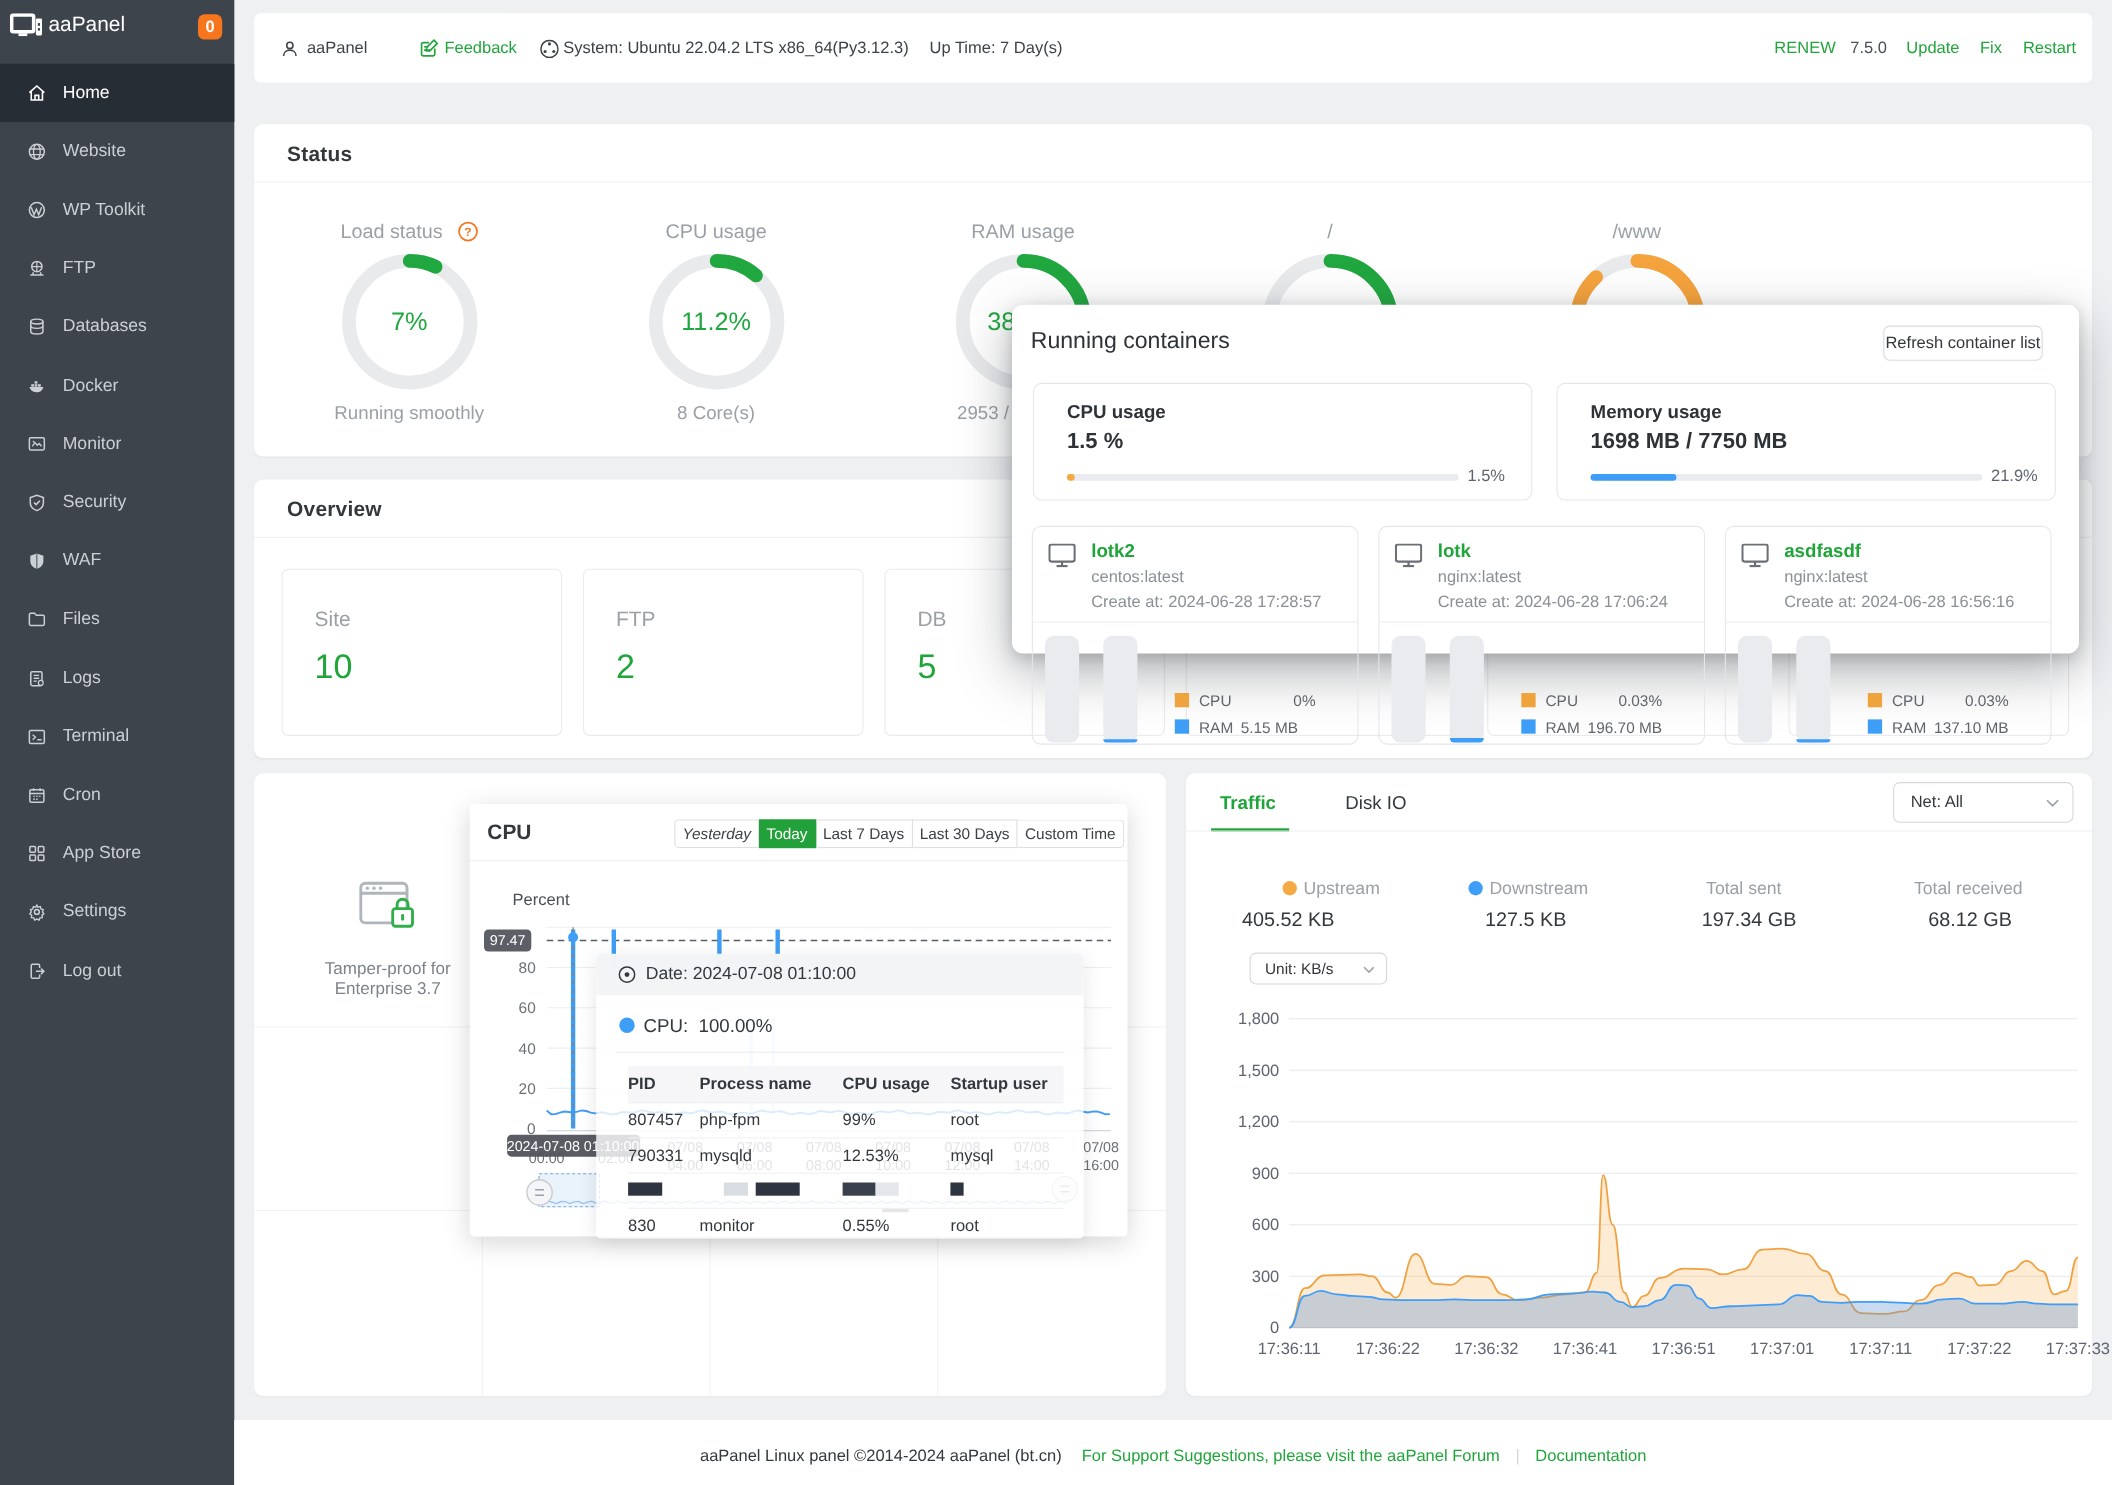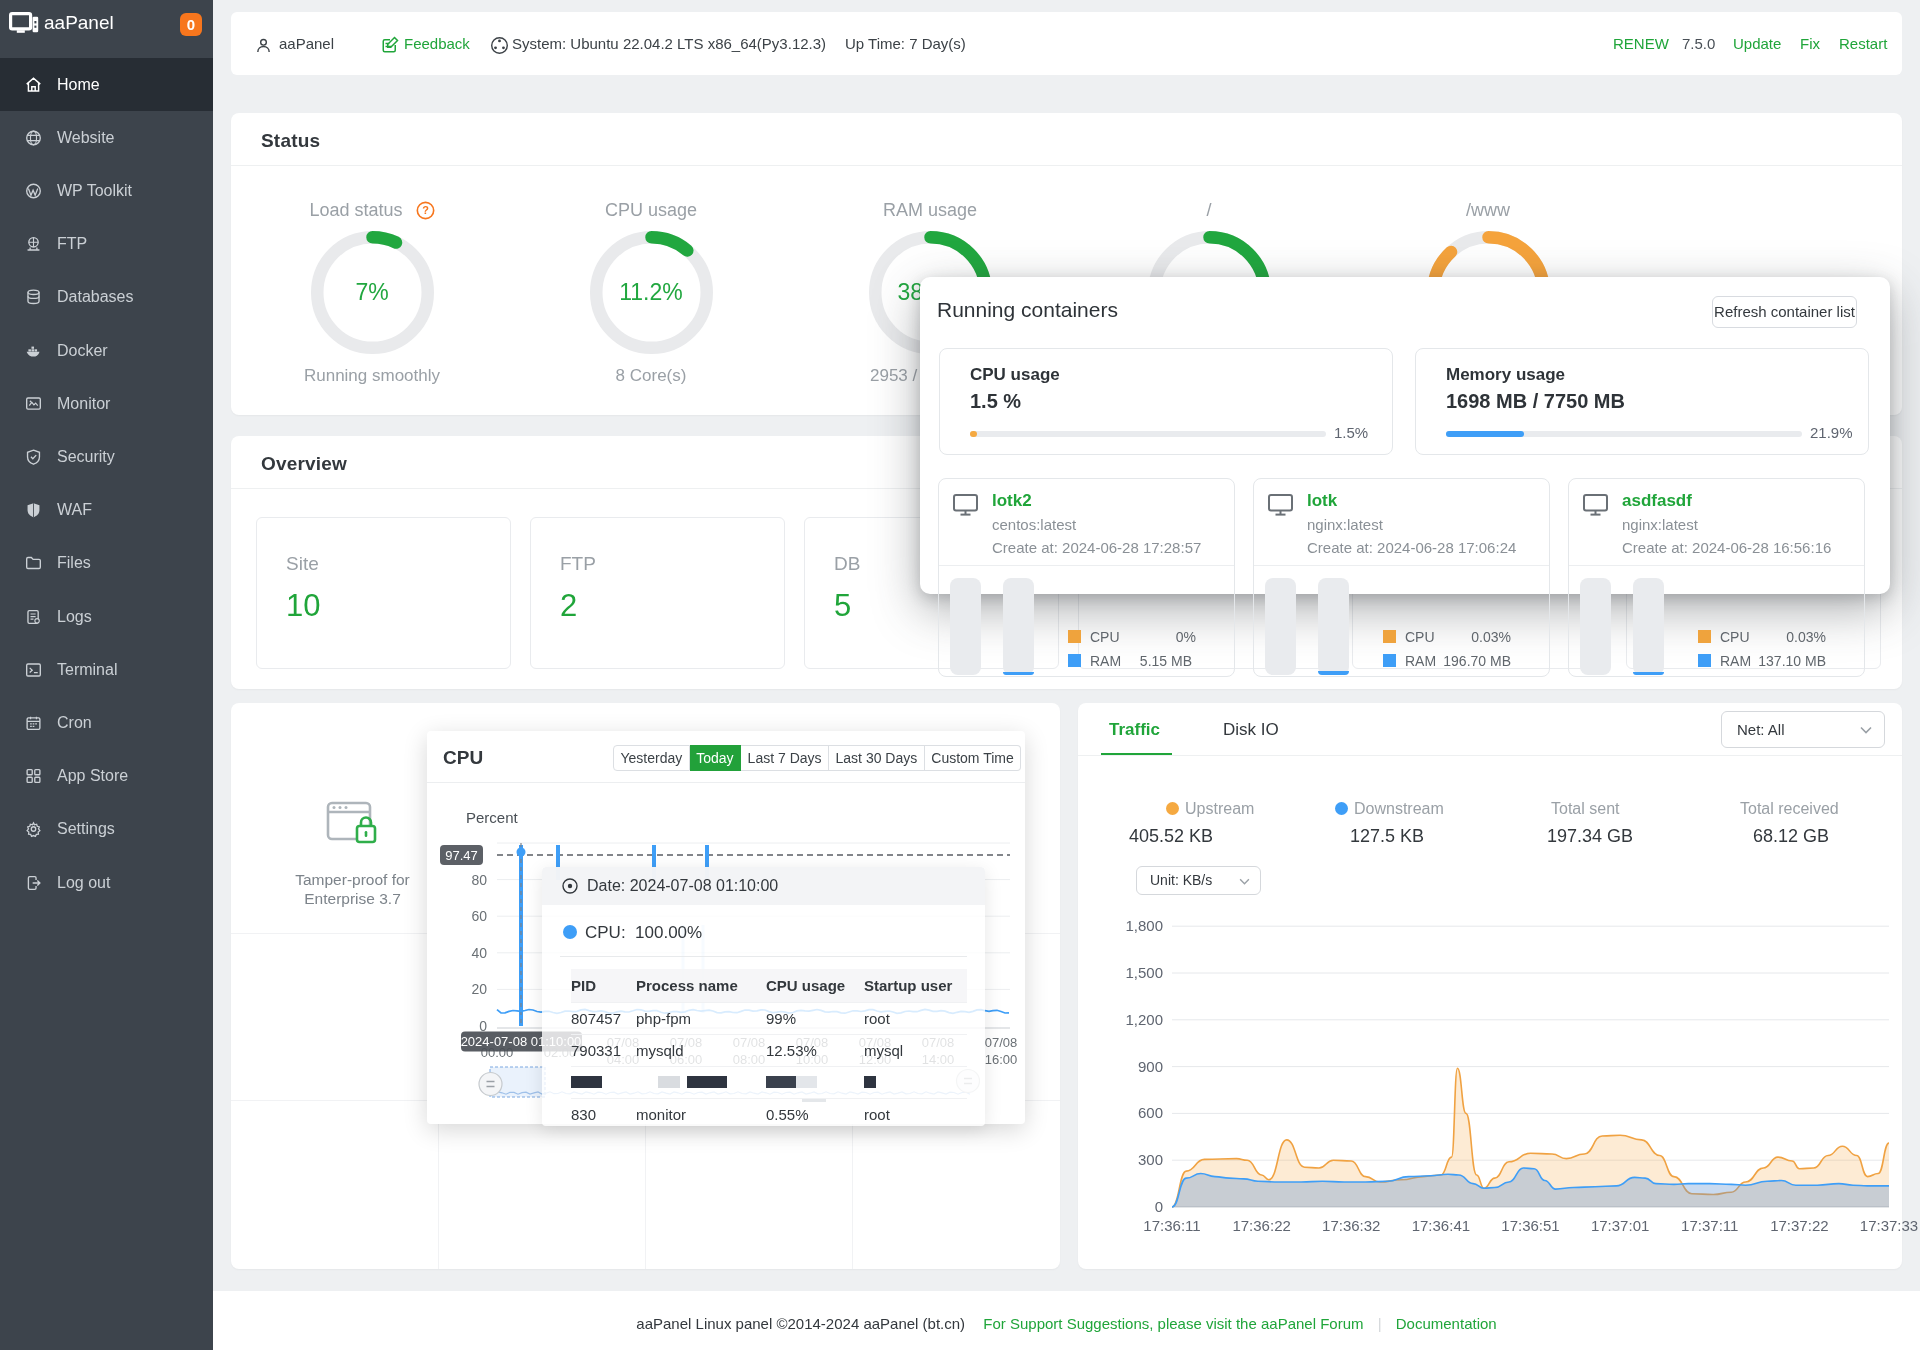--- a/index.html
+++ b/index.html
@@ -62,21 +62,21 @@
 
   
   #footer { position:absolute; left:213px; top:1291px; width:1707px; height:59px; background:#fff; font-size:15px; color:#33383d; text-align:center; line-height:66px; }
 
   
   #cpopup { position:absolute; left:427px; top:731px; width:598px; height:393px; background:#fff; border-radius:4px; box-shadow:0 6px 24px rgba(0,0,0,0.16); }
   #cpopup .ph { position:absolute; left:0; top:0; width:100%; height:52px; border-bottom:1px solid #eceef0; }
   #cpopup .ptitle { position:absolute; left:16px; top:16px; font-size:19px; font-weight:700; color:#33383d; }
   .ptabs { position:absolute; left:186px; top:14px; height:26px; display:flex; }
   .ptab { height:26px; line-height:24px; padding:0 6.5px; font-size:14px; color:#3c4247; border:1px solid #dcdfe3; border-left:none; white-space:nowrap; }
-  .ptab:first-child { border-left:1px solid #dcdfe3; border-radius:4px 0 0 4px; }
+  .ptab:first-child { border-left:1px solid #dcdfe3; border-radius:4px 0 0 4px;font-style:italic; }
   .ptab:last-child { border-radius:0 4px 4px 0; }
   .ptab.on { background:#22a13a; color:#fff; border-color:#22a13a; }
 
   
   #ctip { position:absolute; left:542px; top:867px; width:443px; height:259px; background:rgba(255,255,255,0.80); border-radius:4px; box-shadow:0 4px 18px rgba(0,0,0,0.10); overflow:hidden; }
   #ctip .hd { position:absolute; left:0; top:0; width:100%; height:38px; background:rgba(242,243,245,0.9); border-radius:4px 4px 0 0; font-size:16px; color:#33383d; line-height:38px; }
   #ctip table { position:absolute; left:29px; top:102px; width:396px; border-collapse:collapse; font-size:15px; color:#33383d; white-space:nowrap; }
   #ctip th { text-align:left; font-weight:700; background:rgba(244,245,247,0.85); padding:8px 0; }
   #ctip td { padding:7px 0; border-top:1px solid #f0f1f3; }
 
@@ -575,21 +575,21 @@
       <div class="cimg">centos:latest</div>
       <div class="cdate">Create at: 2024-06-28 17:28:57</div>
       <div class="cdiv"></div>
       <div class="vbar" style="left:11px"></div>
       <div class="vbar" style="left:64px">
           <span class="fill" style="height:3px"></span>
         </div>
       <div class="clg" style="left:129px;top:150px"><span class="sq" style="background:#efa33d"></span>CPU</div>
       <div class="clgv" style="left:155px;top:150px;width:102px">0%</div>
       <div class="clg" style="left:129px;top:174px"><span class="sq" style="background:#3e9ef7"></span>RAM</div>
-      <div class="clgv" style="left:151px;top:174px;width:102px">5.15 MB</div>
+      <div class="clgv" style="left:139px;top:174px;width:102px">5.15 MB</div>
     </div>
     <div class="ccard" style="left:333px">
       <svg class="abs" style="left:14px;top:15px" width="25" height="22" viewBox="0 0 25 22">
           <rect x="1" y="1" width="23" height="15.5" rx="2" fill="none" stroke="#6a7076" stroke-width="2"></rect>
           <line x1="12.5" y1="16.5" x2="12.5" y2="20" stroke="#6a7076" stroke-width="2"></line>
           <line x1="7.5" y1="20.6" x2="17.5" y2="20.6" stroke="#6a7076" stroke-width="2"></line>
         </svg>
       <div class="cname">lotk</div>
       <div class="cimg">nginx:latest</div>
       <div class="cdate">Create at: 2024-06-28 17:06:24</div>

